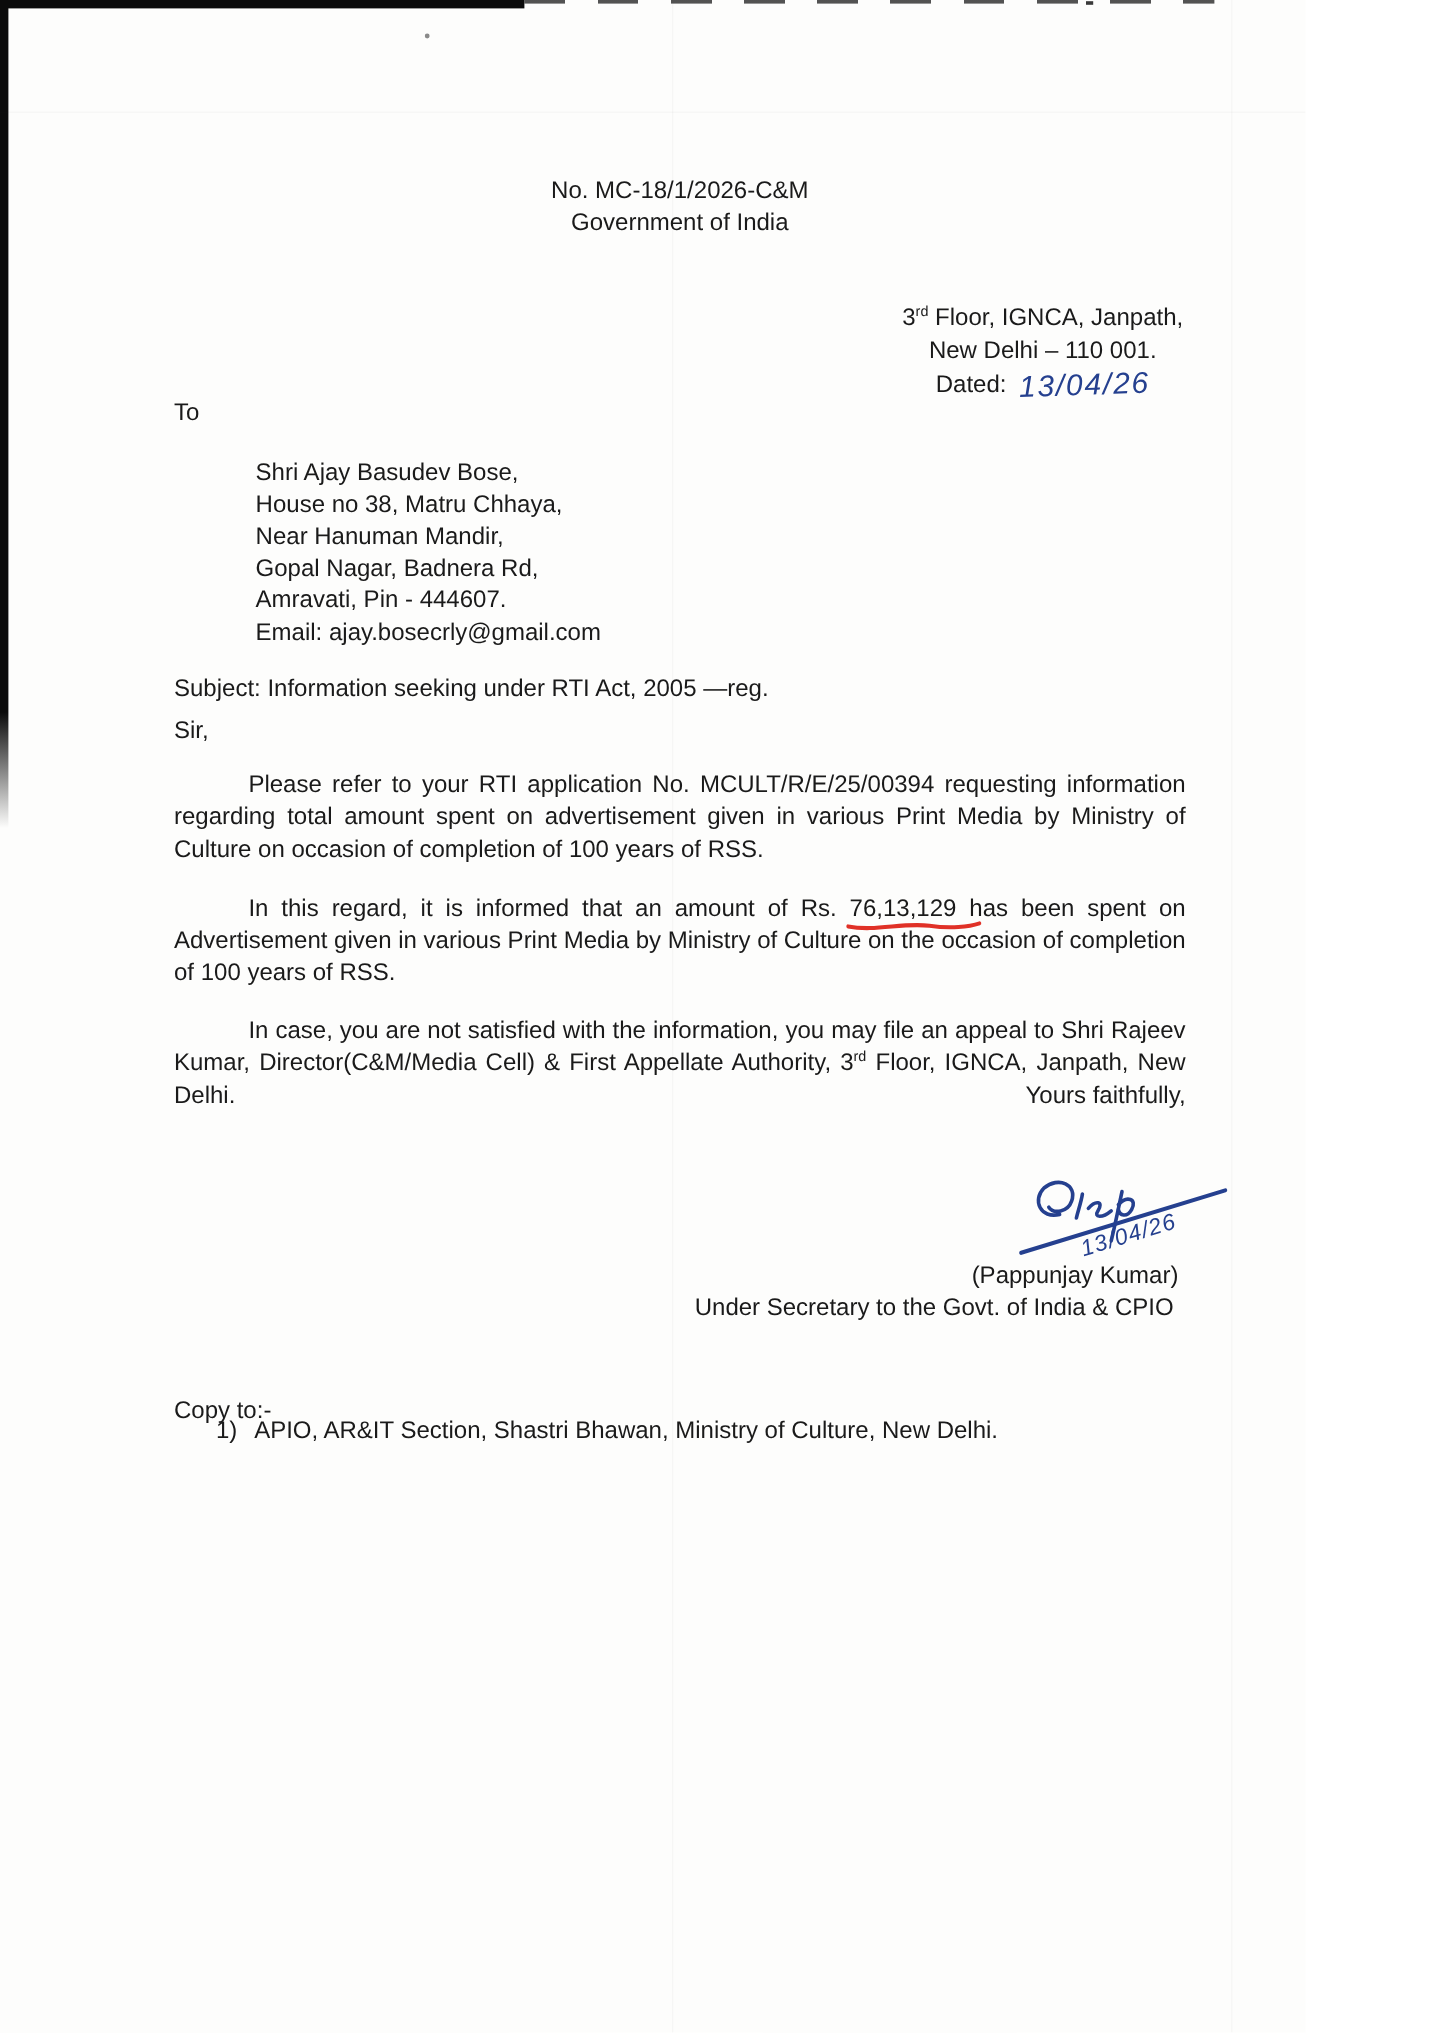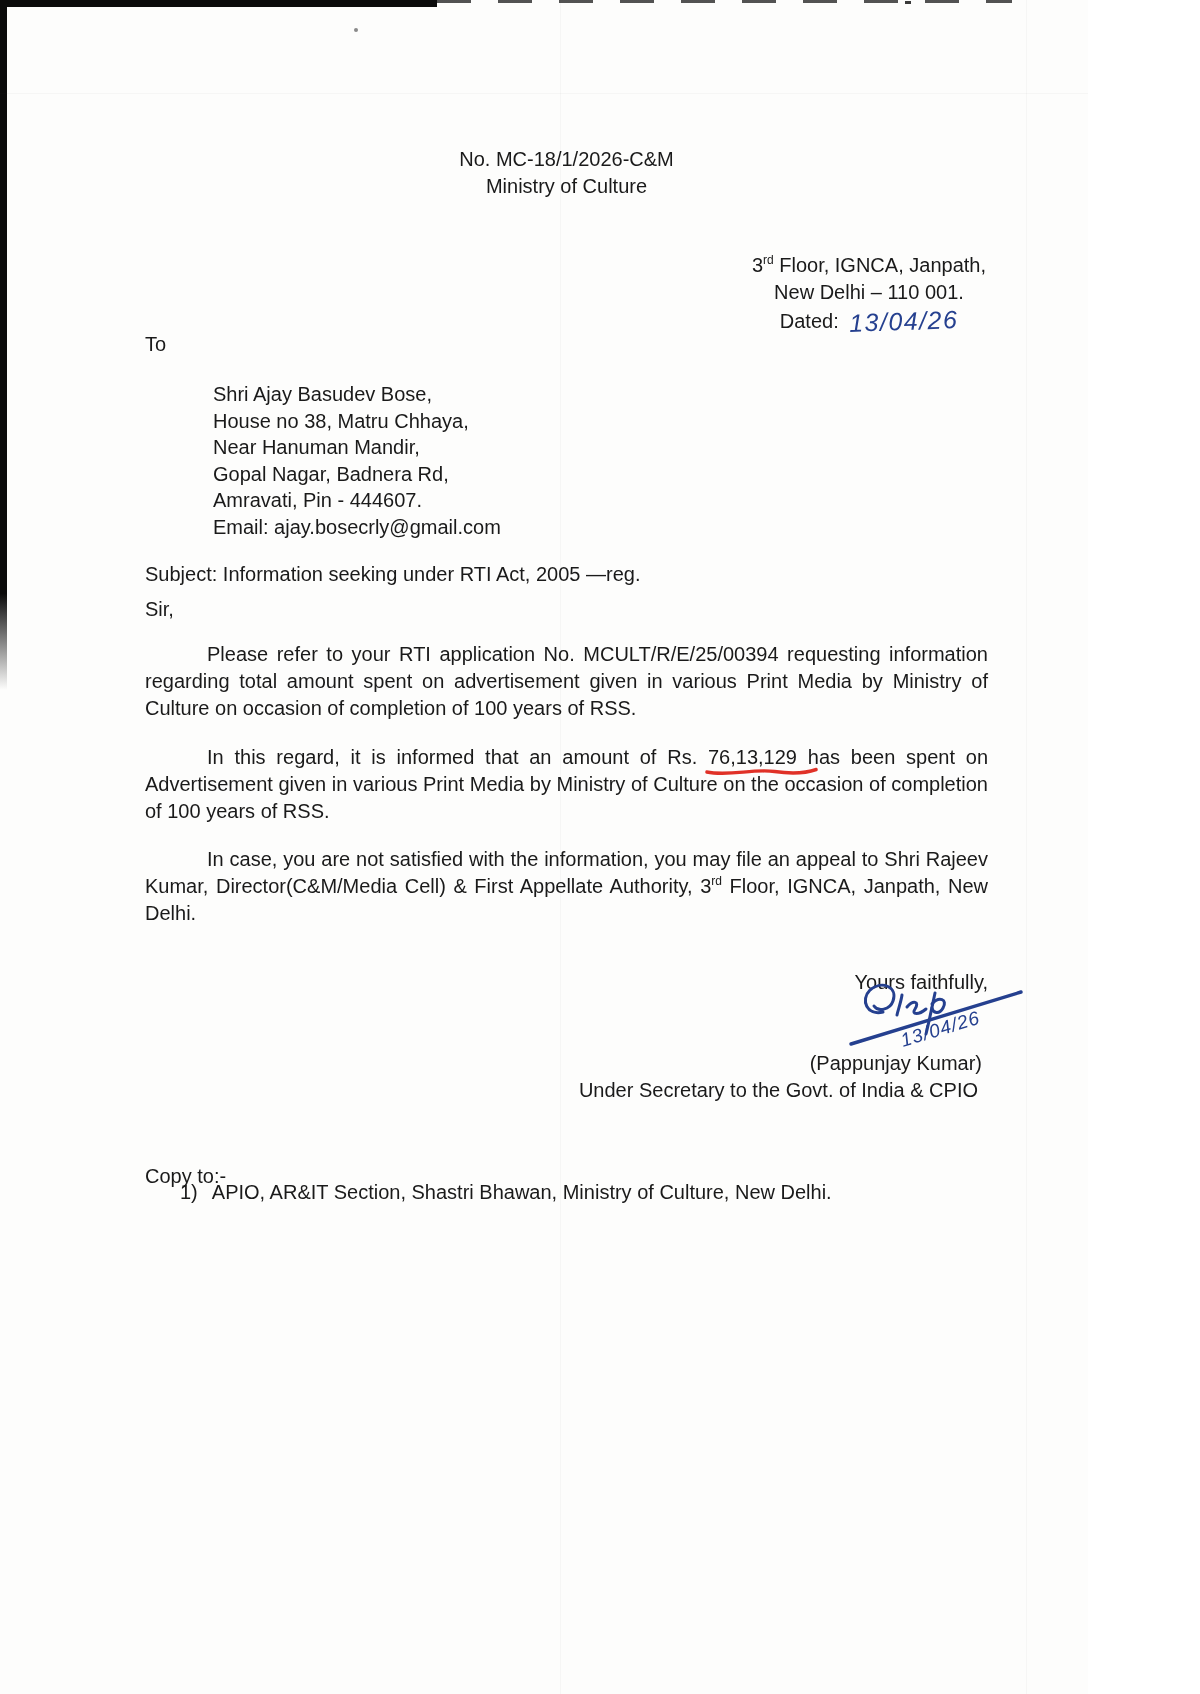--- a/index.html
+++ b/index.html
@@ -38,21 +38,21 @@
   .salutation { position:absolute; top:596px; left:0; }
 
   .para { position:absolute; left:0; width:100%; text-align:justify; text-indent:62px; }
   .para1 { top:641px; }
   .para2 { top:744px; }
   .para3 { top:846px; }
 
   .amount { position:relative; white-space:nowrap; }
   .amount svg { position:absolute; left:-3px; bottom:-10px; width:calc(100% + 24px); height:13px; overflow:visible; }
 
-  .closing      { position:absolute; top:969px; right:0; }
+  .closing      { position:absolute; top:900px; right:0; }
   .signature    { position:absolute; top:970px; left:700px; width:185px; height:90px; }
   .signer-name  { position:absolute; top:1050px; right:6px; }
   .signer-title { position:absolute; top:1077px; right:10px; }
 
   .copy-label { position:absolute; top:1163px; left:0; }
   .copy-item  { position:absolute; top:1179px; left:35px; }
   .copy-item .num { display:inline-block; margin-right:14px; }
 </style>
 </head>
 <body>
@@ -65,21 +65,21 @@
   <div class="speck1"></div>
   <div class="speck2"></div>
   <div class="scanline-v" style="left:560px"></div>
   <div class="scanline-v" style="left:1026px"></div>
   <div class="scanline-h" style="top:93px"></div>
 
   <div class="content">
 
     <div class="header-center">
       <div>No. MC-18/1/2026-C&amp;M</div>
-      <div>Ministry of Culture</div>
+      <div>Government of India</div>
     </div>
 
     <div class="office-block">
       <div><span>3</span><sup>rd</sup><span> Floor, IGNCA, Janpath,</span></div>
       <div>New Delhi – 110 001.</div>
       <div class="dated-line"><span>Dated:</span><span class="hand-date">13/04/26</span></div>
     </div>
 
     <div class="to-label">To</div>
 

